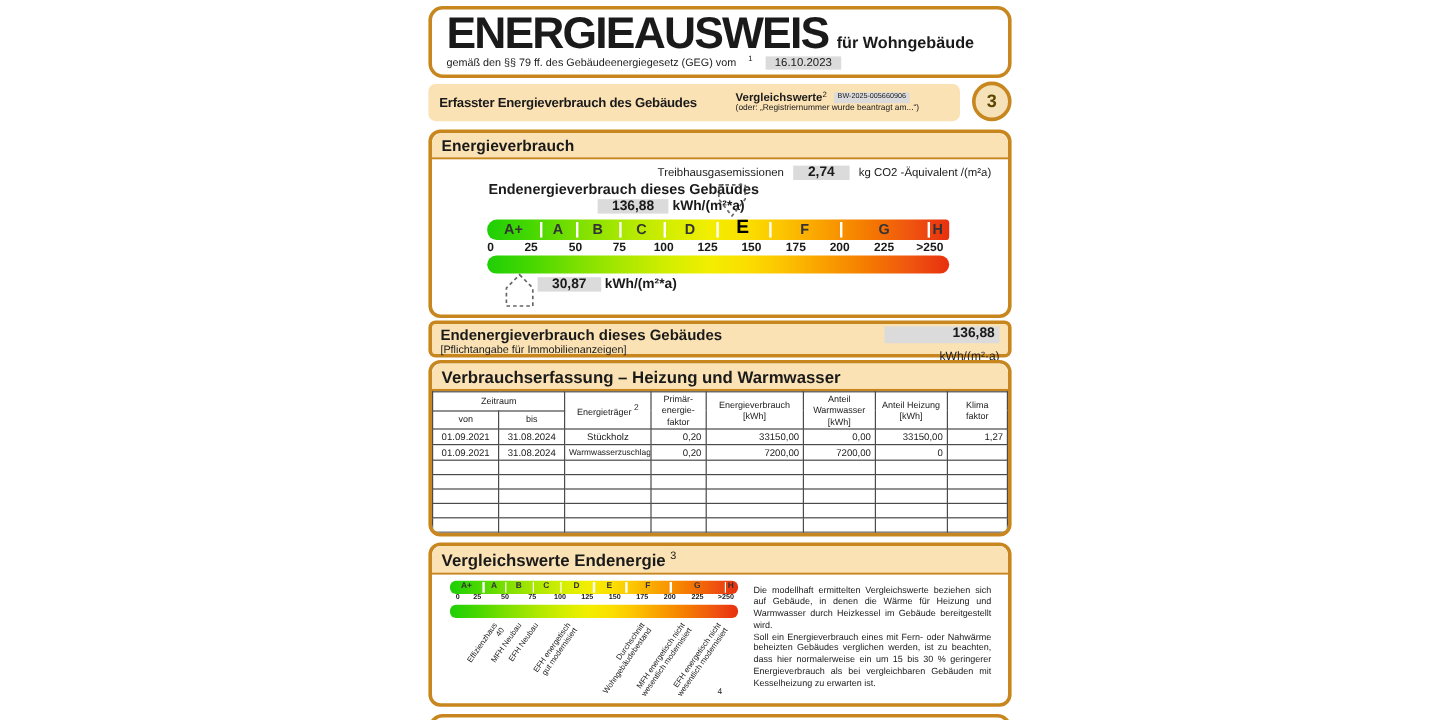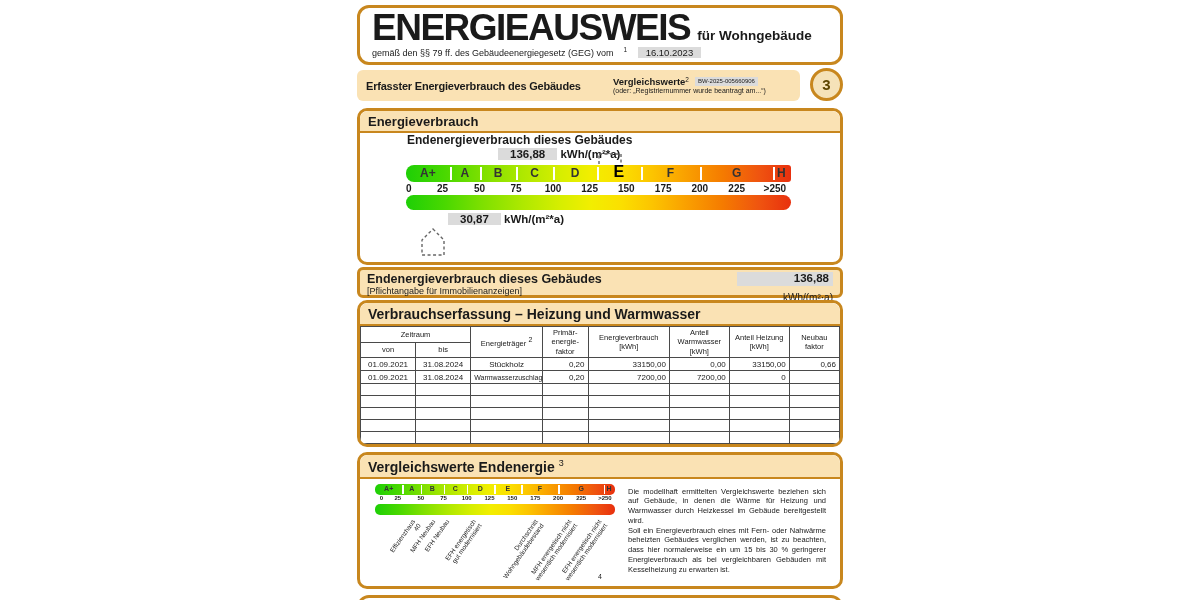--- a/index.html
+++ b/index.html
@@ -129,20 +129,25 @@
         <span class="reg-num">BW-2025-005660906</span>
       </div>
       <div class="reg-line2">(oder: „Registriernummer wurde beantragt am...“)</div>
     </div>
   </div>
   <div class="page-circle">3</div>
 
   <div class="obox ev-box">
     <div class="box-head">Energieverbrauch</div>
     <div class="ev-content">
+      <div class="ghg-row">
+        <span>Treibhausgasemissionen</span>
+        <span class="gray-val">2,74</span>
+        <span>kg CO2 -Äquivalent /(m²a)</span>
+      </div>
       <div class="ee-label-row">Endenergieverbrauch dieses Gebäudes</div>
       <div class="ee-value-row">
         <span class="gray-val">136,88</span>
         <span>kWh/(m²*a)</span>
       </div>
 
       <span class="marker marker-down">
         <svg width="26" height="30" viewBox="0 0 26 30">
             <path d="M2,2 L24,2 L24,14 L13,28 L2,14 Z" fill="none" stroke="#666" stroke-width="1.4" stroke-dasharray="3,2.5"></path>
           </svg>
@@ -229,36 +234,36 @@
         <th rowspan="2">Primär-
 energie-
 faktor</th>
         <th rowspan="2">Energieverbrauch
 [kWh]</th>
         <th rowspan="2">Anteil
 Warmwasser
 [kWh]</th>
         <th rowspan="2">Anteil Heizung
 [kWh]</th>
-        <th rowspan="2">Neubau
+        <th rowspan="2">Klima
 faktor</th>
       </tr>
       <tr>
         <th>von</th>
         <th>bis</th>
       </tr>
       <tr>
         <td class="c">01.09.2021</td>
         <td class="c">31.08.2024</td>
         <td class="c">Stückholz</td>
         <td class="r">0,20</td>
         <td class="r">33150,00</td>
         <td class="r">0,00</td>
         <td class="r">33150,00</td>
-        <td class="r">0,66</td>
+        <td class="r">1,27</td>
       </tr>
       <tr>
         <td class="c">01.09.2021</td>
         <td class="c">31.08.2024</td>
         <td class="c" style="font-size:7px">Warmwasserzuschlag</td>
         <td class="r">0,20</td>
         <td class="r">7200,00</td>
         <td class="r">7200,00</td>
         <td class="r">0</td>
         <td class="r"></td>

